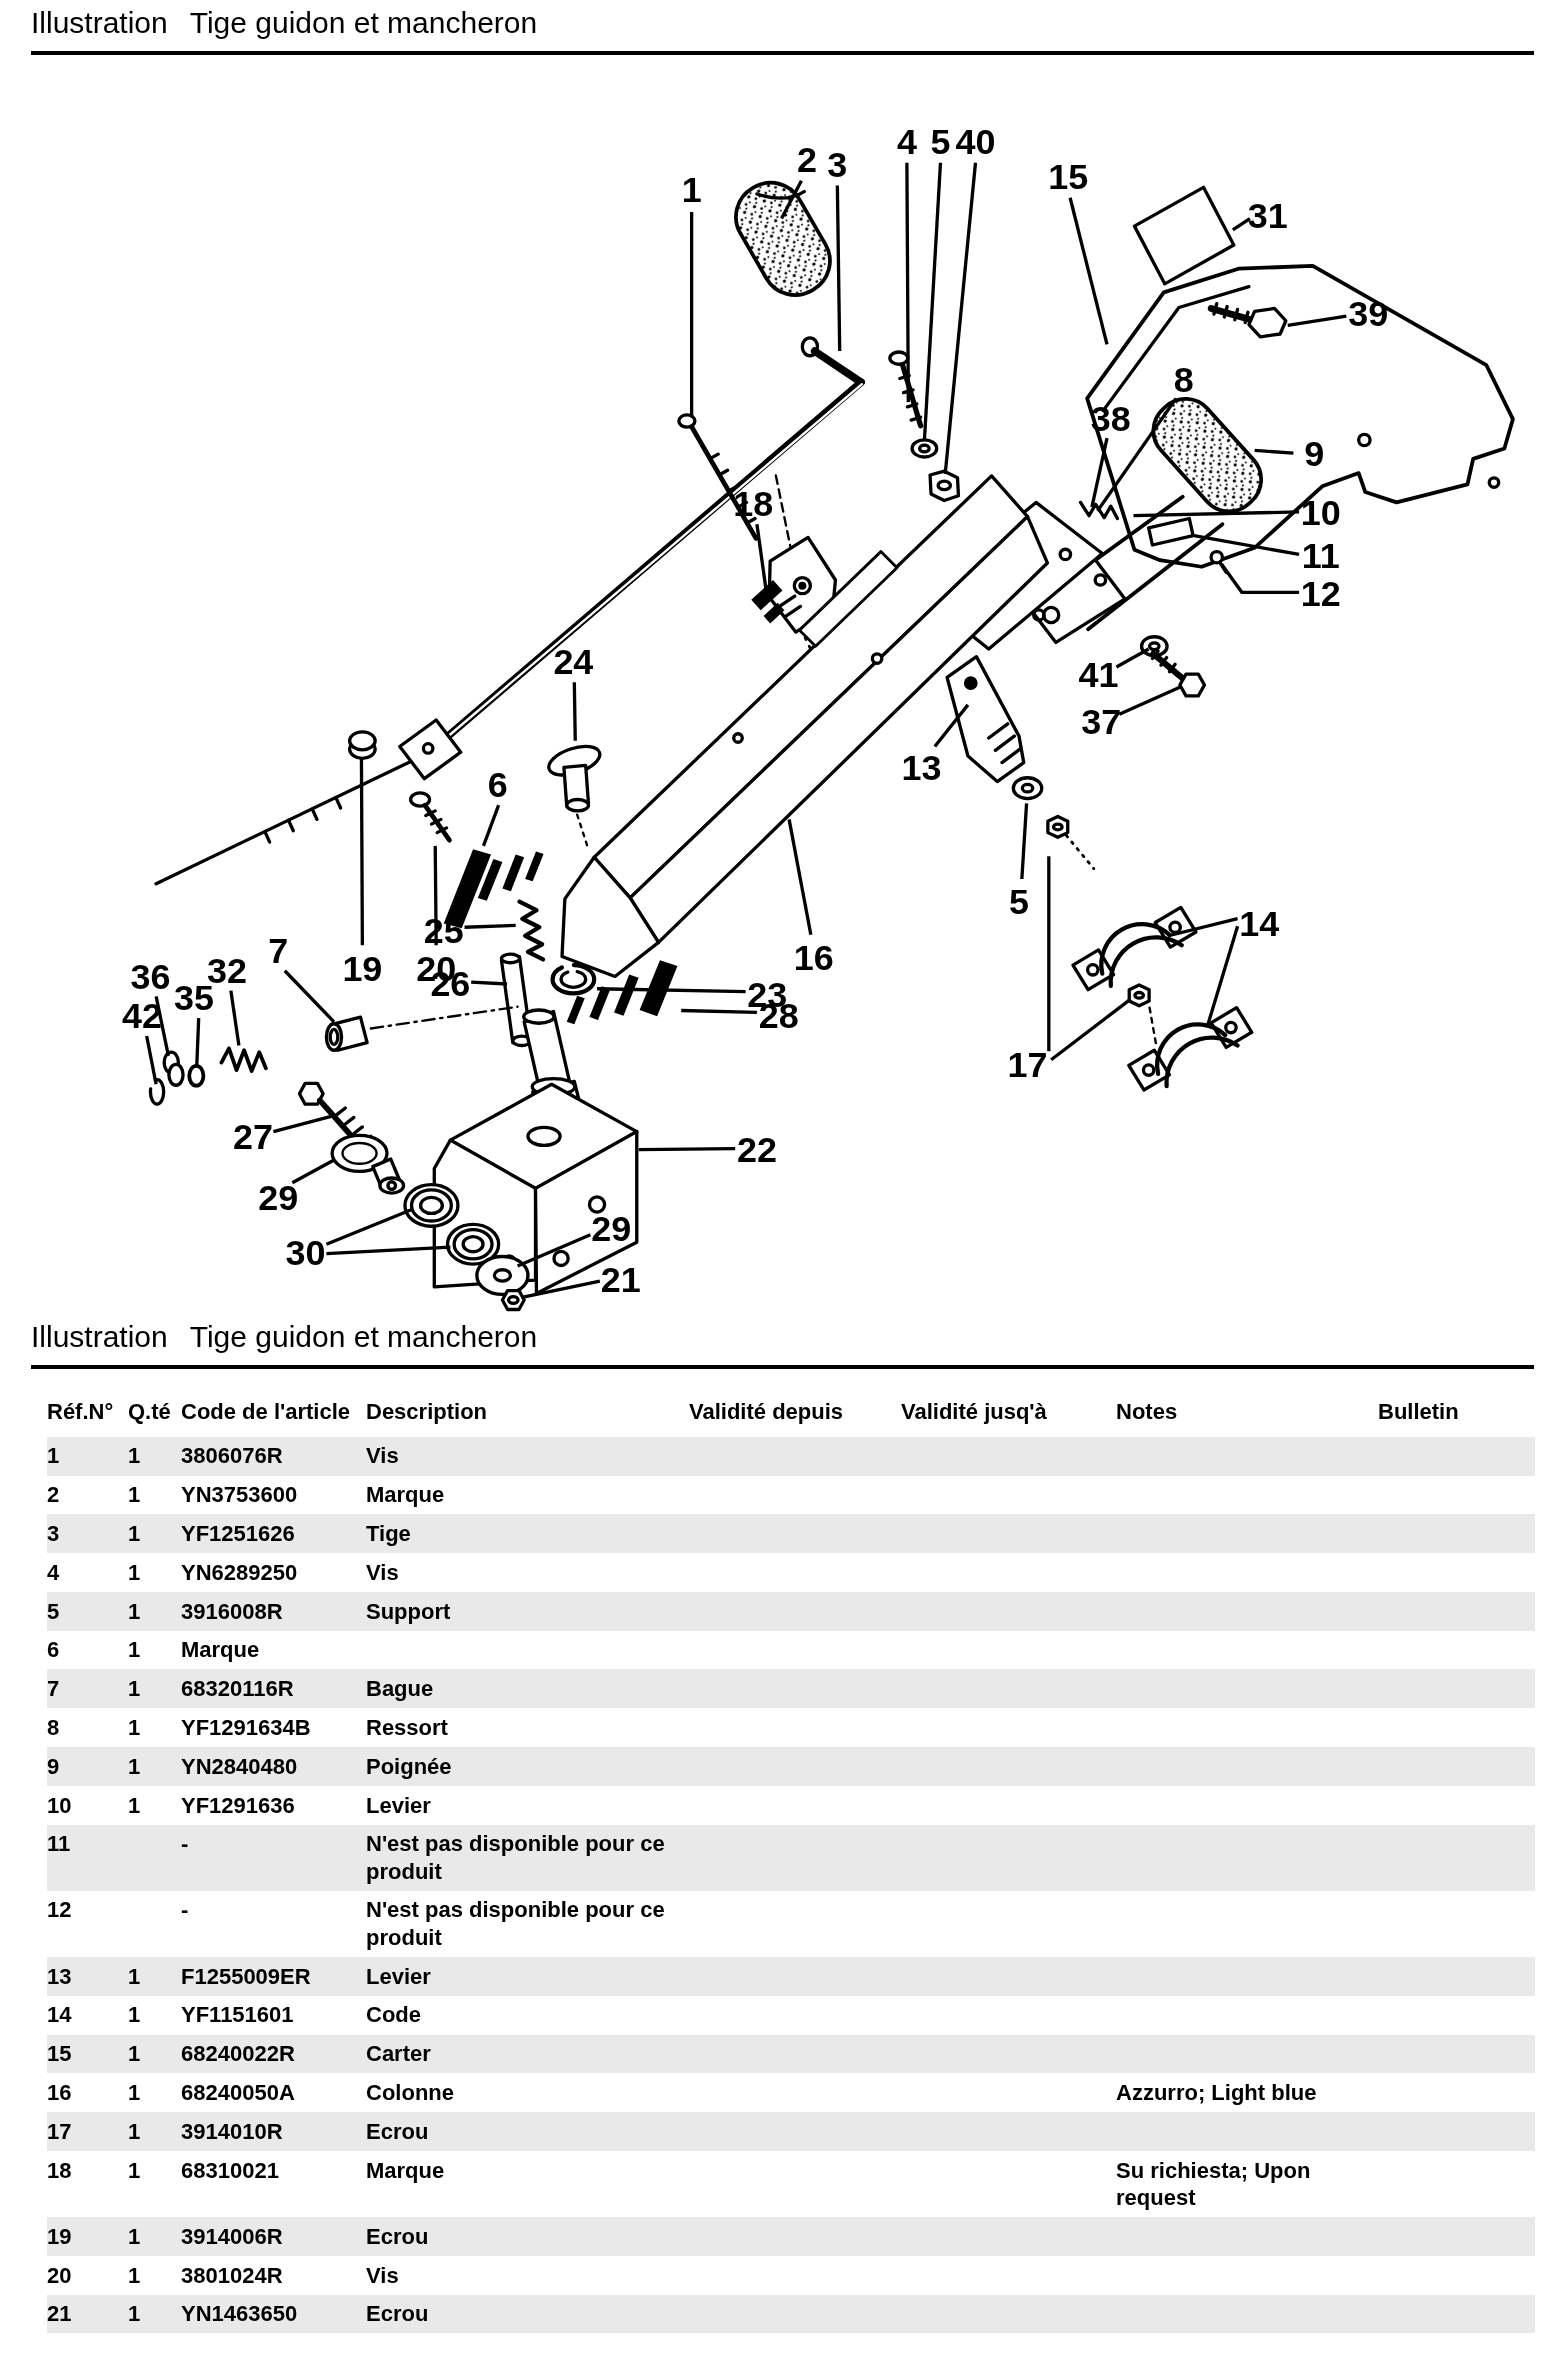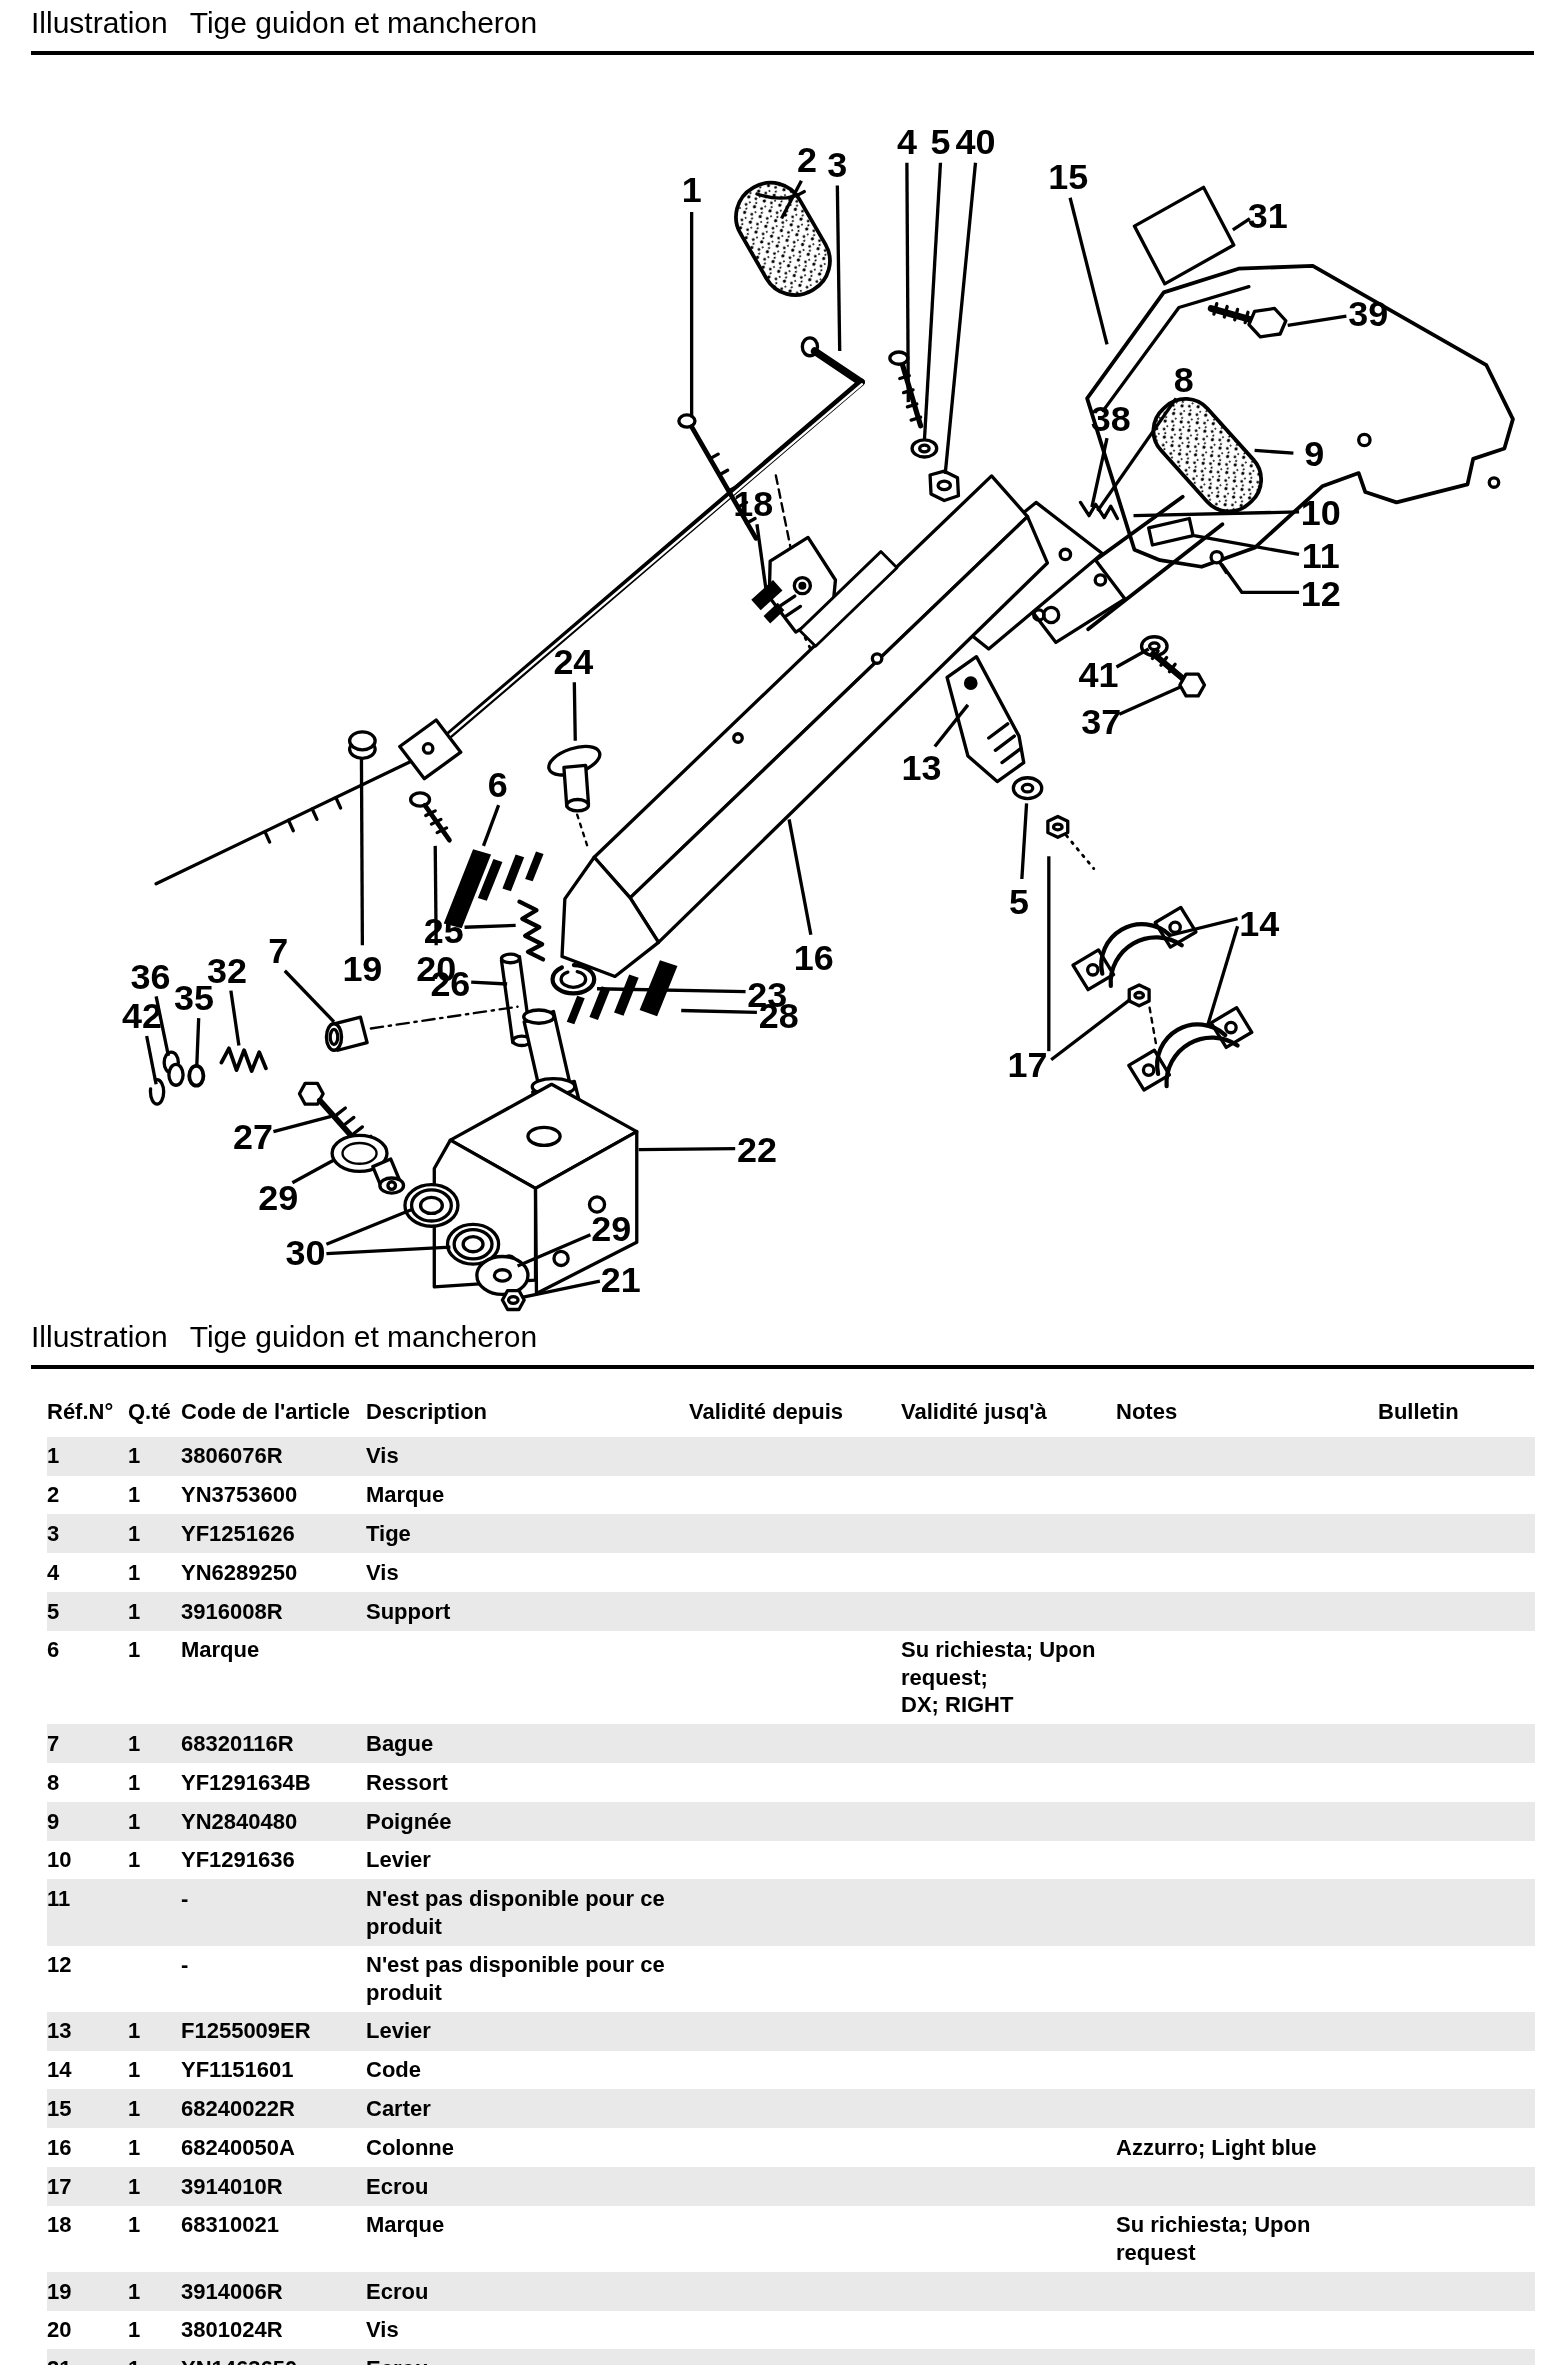--- a/index.html
+++ b/index.html
@@ -446,22 +446,20 @@
           <span class="c"></span>
           <span class="c"></span>
           <span class="c"></span>
         </div>
         <div class="trow">
           <span class="c">6</span>
           <span class="c">1</span>
           <span class="c">Marque</span>
           <span class="c"></span>
           <span class="c"></span>
-          <span class="c">Su richiesta; Upon request;
-DX; RIGHT</span>
           <span class="c"></span>
         </div>
         <div class="trow">
           <span class="c">7</span>
           <span class="c">1</span>
           <span class="c">68320116R</span>
           <span class="c">Bague</span>
           <span class="c"></span>
           <span class="c"></span>
           <span class="c"></span>

